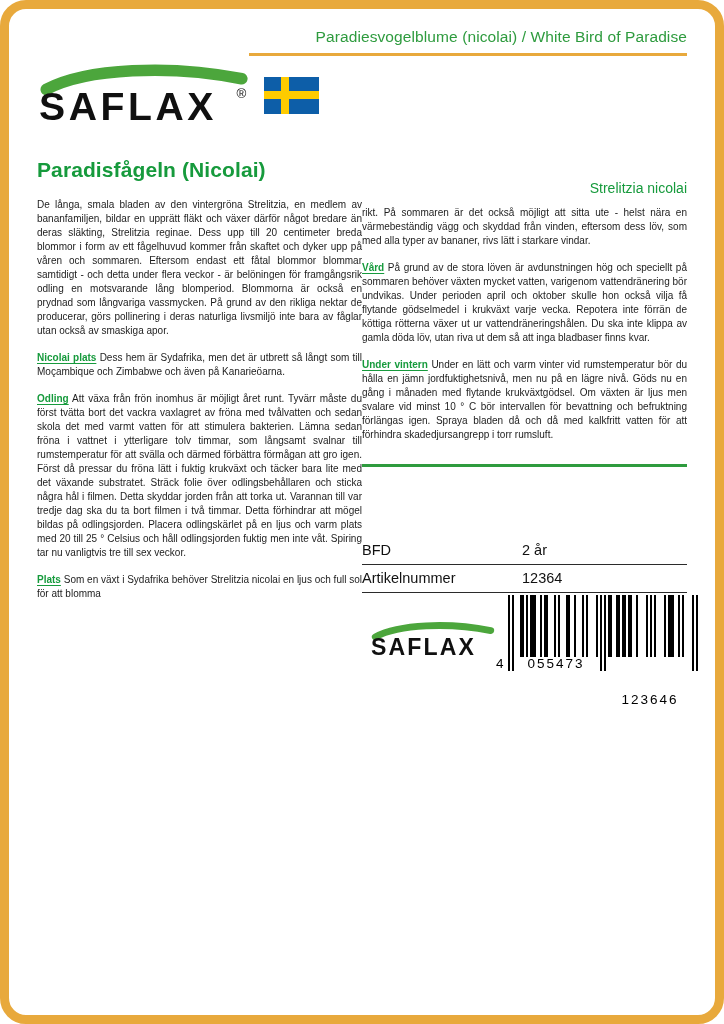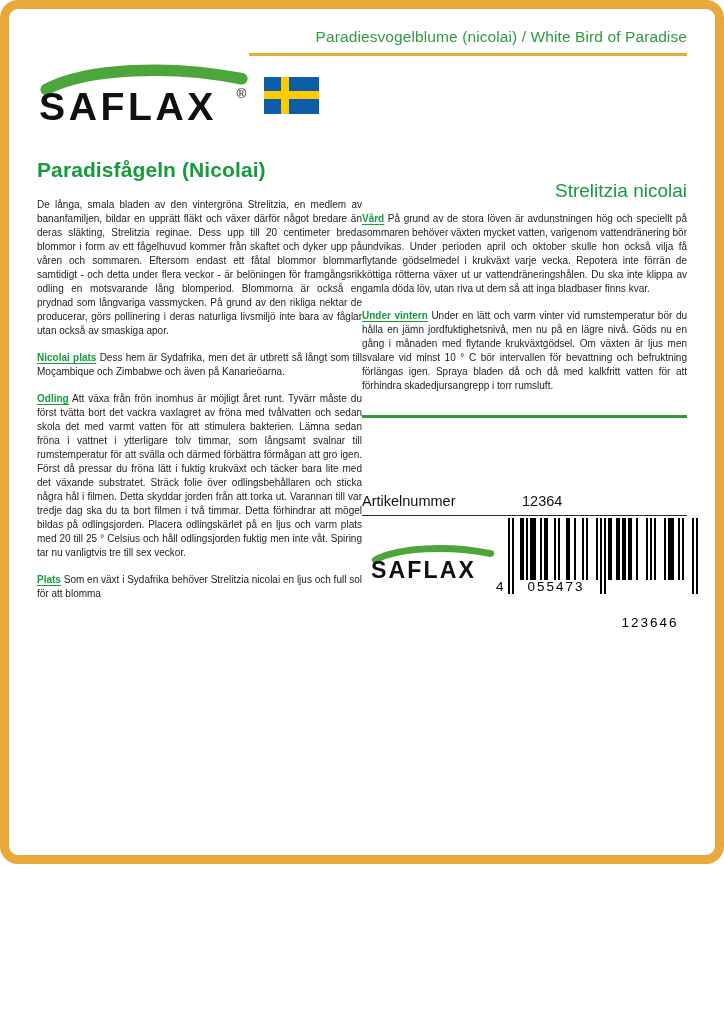--- a/index.html
+++ b/index.html
@@ -1,35 +1,35 @@
 <!DOCTYPE html>
 <html lang="sv"><head>
 <meta charset="utf-8">
 <style>
   * { margin:0; padding:0; box-sizing:border-box; }
   html,body { width:724px; height:1024px; background:#ffffff; font-family:"Liberation Sans",sans-serif; }
   .page {
-    position:absolute; left:0; top:0; width:724px; height:864px;
-    background:#fff; border:9px solid #E8A93C; border-radius:18px;
+    position:absolute; left:0; top:0; width:724px; height:1024px;
+    background:#fff; border:9px solid #E8A93C; border-radius:26px;
     padding:14px 28px 14px 28px; overflow:hidden;
   }
   .header-title {
     text-align:right; color:#2E9B3E; font-size:15.5px; padding-top:5px;
     letter-spacing:0.1px;
   }
   .header-rule { height:3px; background:#E8A93C; margin-top:7px; margin-left:212px; }
   .logo-row { display:flex; align-items:center; margin-top:4px; height:66px; }
   .logo-main svg { width:214px; height:64px; display:block; }
   .flag { width:55px; height:37px; margin-left:13px; margin-top:4px; position:relative; background:#0D5EA8; overflow:hidden; flex:none; }
   .flag::before { content:""; position:absolute; left:0; right:0; top:14px; height:8px; background:#FECB00; }
   .flag::after  { content:""; position:absolute; top:0; bottom:0; left:17px; width:8px; background:#FECB00; }
   .columns { display:flex; margin-top:32px; }
   .col { flex:1; min-width:0; }
   .left-title  { color:#169A3C; font-size:21px; font-weight:700; margin-bottom:16px; letter-spacing:0.1px; }
-  .right-title { color:#169A3C; font-size:19px; font-weight:400; text-align:right; margin-top:22px; margin-bottom:10px; }
+  .right-title { color:#169A3C; font-size:14px; font-weight:400; text-align:right; margin-top:22px; margin-bottom:10px; }
   p.body {
     font-size:10px; line-height:1.4; color:#1c1c1c; text-align:justify;
     margin-bottom:13px; hyphens:auto; -webkit-hyphens:auto;
   }
   .section-label { color:#169A3C; font-weight:700; text-decoration:underline; text-underline-offset:2px; }
   .divider { height:3px; background:#2E9B3E; margin-top:22px; }
   .info-table { margin-top:70px; }
   .info-row { display:flex; border-bottom:1.5px solid #2b2b2b; padding:5px 0 6px 0; font-size:14.5px; color:#111; }
   .info-label { width:160px; flex:none; }
   .info-value { flex:1; }
@@ -82,34 +82,39 @@
 
       <p class="body">
         <span class="section-label">Plats</span>
         <span>Som en växt i Sydafrika behöver Strelitzia nicolai en ljus och full sol för att blomma</span>
       </p>
     </div>
 
     <div class="col">
       <div class="right-title">Strelitzia nicolai</div>
 
+      <p class="body">rikt. På sommaren är det också möjligt att sitta ute - helst nära en värmebeständig vägg och skyddad från vinden, eftersom dess löv, som med alla typer av bananer, rivs lätt i starkare vindar.</p>
 
       <p class="body">
         <span class="section-label">Vård</span>
         <span>På grund av de stora löven är avdunstningen hög och speciellt på sommaren behöver växten mycket vatten, varigenom vattendränering bör undvikas. Under perioden april och oktober skulle hon också vilja få flytande gödselmedel i krukväxt varje vecka. Repotera inte förrän de köttiga rötterna växer ut ur vattendräneringshålen. Du ska inte klippa av gamla döda löv, utan riva ut dem så att inga bladbaser finns kvar.</span>
       </p>
 
       <p class="body">
         <span class="section-label">Under vintern</span>
         <span>Under en lätt och varm vinter vid rumstemperatur bör du hålla en jämn jordfuktighetsnivå, men nu på en lägre nivå. Göds nu en gång i månaden med flytande krukväxtgödsel. Om växten är ljus men svalare vid minst 10 ° C bör intervallen för bevattning och befruktning förlängas igen. Spraya bladen då och då med kalkfritt vatten för att förhindra skadedjursangrepp i torr rumsluft.</span>
       </p>
 
       <div class="divider"></div>
 
       <div class="info-table">
+        <div class="info-row">
+          <span class="info-label">BFD</span>
+          <span class="info-value">2 år</span>
+        </div>
         <div class="info-row">
           <span class="info-label">Artikelnummer</span>
           <span class="info-value">12364</span>
         </div>
       </div>
 
       <div class="bottom-row">
         <div class="logo-small">
           <svg viewBox="0 0 240 72">
             <path d="M10 32 C 55 8, 150 4, 230 20" fill="none" stroke="#4CA63C" stroke-width="13" stroke-linecap="round"></path>

